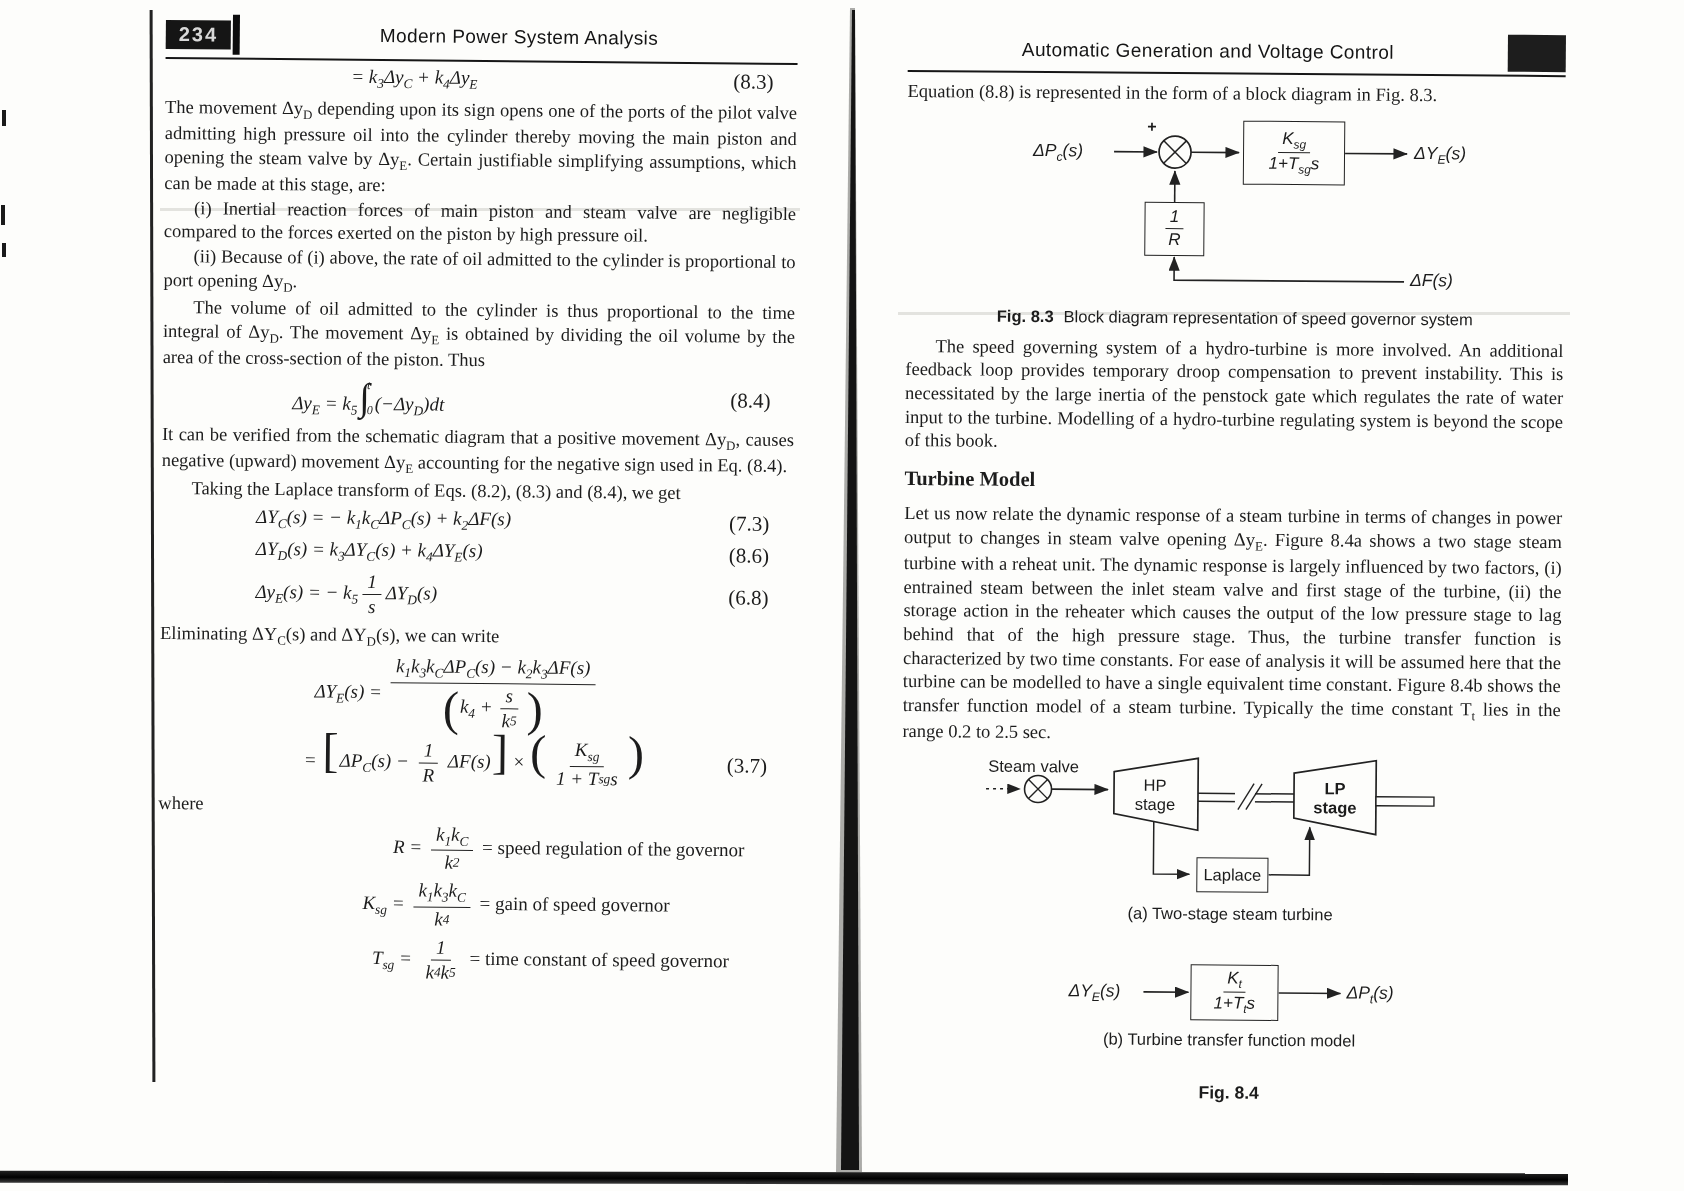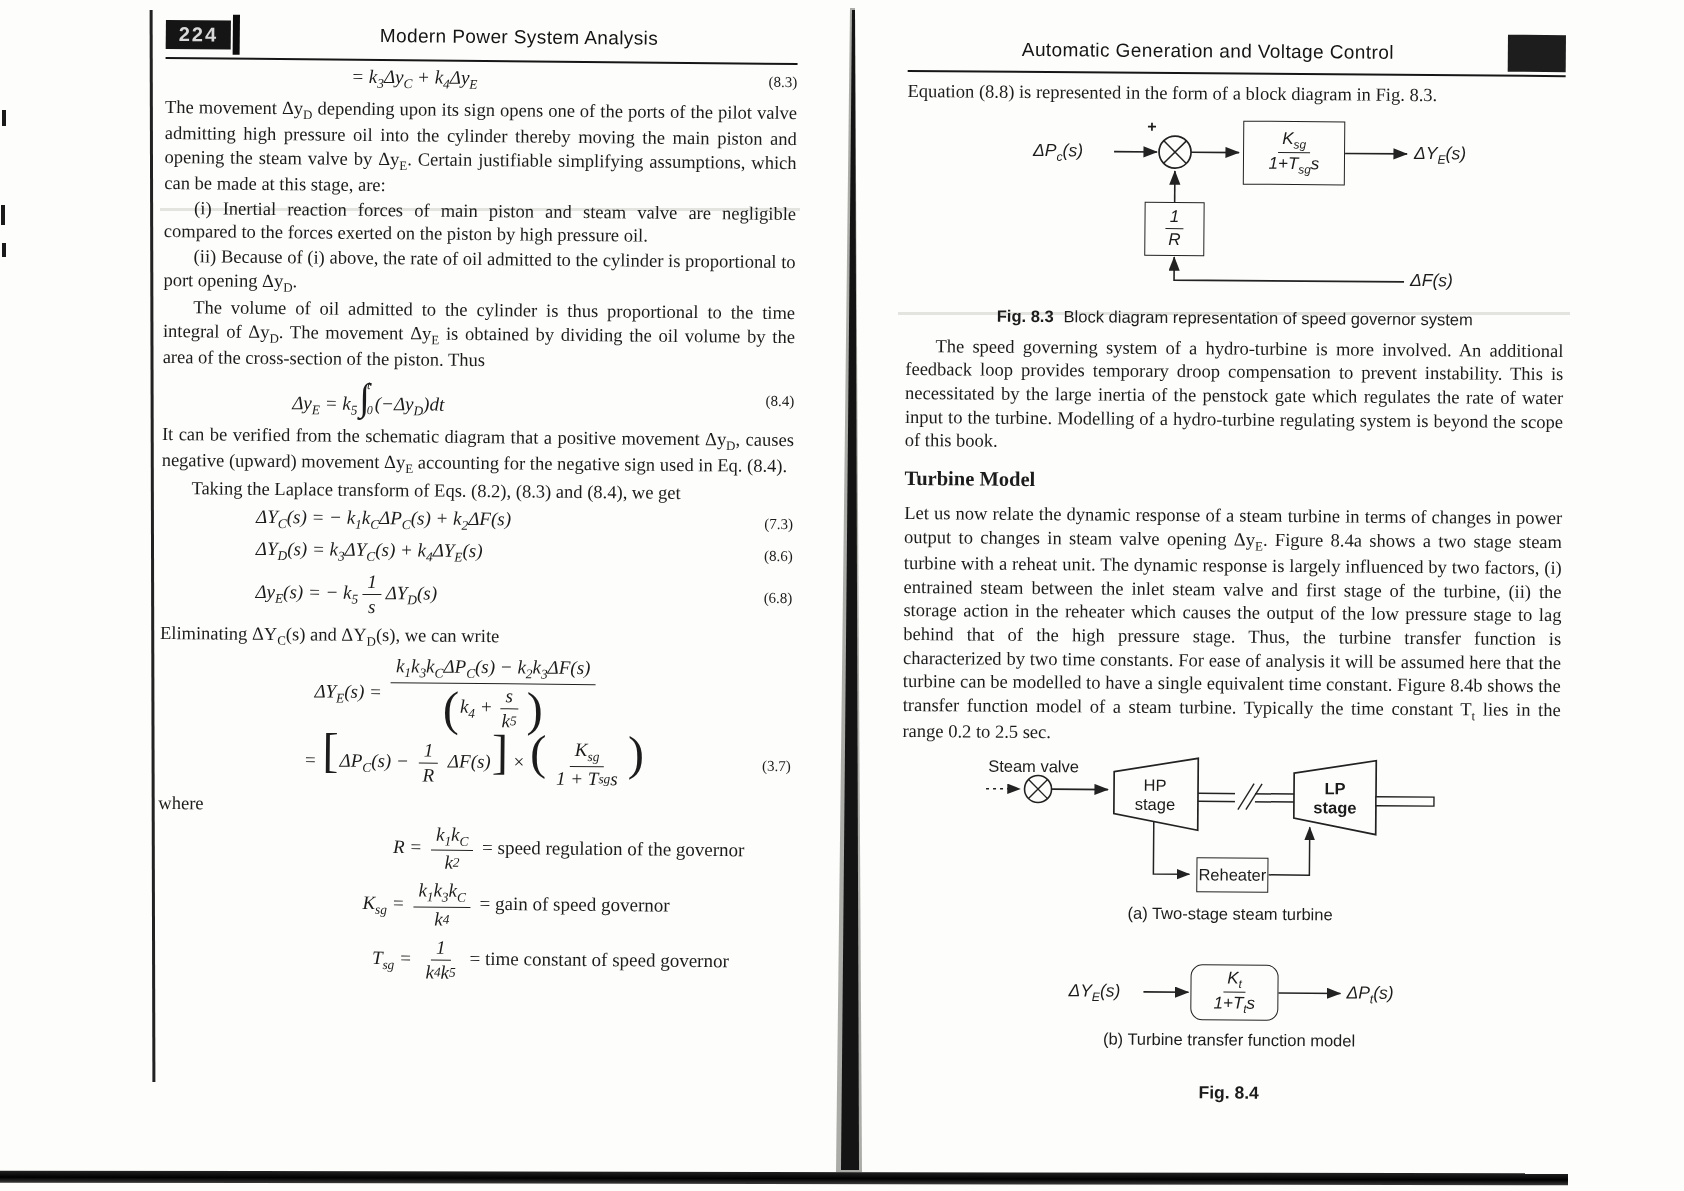--- a/index.html
+++ b/index.html
@@ -29,21 +29,21 @@
   .pg-title { flex:1; text-align:center; font-family:"Liberation Sans",sans-serif;
     font-size:19px; color:#141414; letter-spacing:0.4px; }
   .rule { border-bottom:2.6px solid #161616; margin-top:3px; }
   
   p { margin:0 0 1px; text-align:justify; font-size:18.5px; line-height:1.28; }
   .indent { text-indent:30px; }
   .section-h { font-size:20.5px; font-weight:bold; margin:14px 0 12px; }
   
   .eq-row { display:flex; align-items:center; margin:5px 0 6px; }
   .eq-body { flex:1; font-style:italic; font-size:19px; }
-  .tag { font-size:15px; width:64px; text-align:right; flex:none; font-style:normal; }
+  .tag { font-size:21px; width:64px; text-align:left; flex:none; font-style:normal; }
   .pl95 { padding-left:95px; } .pl130 { padding-left:130px; } .pl145 { padding-left:145px; }
   .pl155 { padding-left:155px; } .pl205 { padding-left:205px; } .pl215 { padding-left:215px; }
   .pl235 { padding-left:235px; } .ctr { text-align:center; padding-right:70px; }
   sub { font-size:0.70em; }
   .frac { display:inline-flex; flex-direction:column; align-items:center; vertical-align:middle; margin:0 4px; }
   .frac > .num { border-bottom:1.5px solid #222; padding:0 5px 1px; text-align:center; }
   .frac > .den { padding:1px 5px 0; display:inline-flex; align-items:center; justify-content:center; }
   .bp { font-size:255%; font-weight:100; line-height:0; font-style:normal; margin:0 1px; }
   .intwrap { display:inline-flex; align-items:center; margin:0 2px; }
   .int { font-size:38px; font-style:normal; line-height:0.85; }
@@ -84,21 +84,21 @@
 <div class="gutter">
   <svg width="48" height="1172" viewBox="0 0 48 1172">
     <polygon points="26,0 31,0 38,1164 12,1164" fill="#5a5a55" opacity="0.5"></polygon>
     <polygon points="28,2 31,2 35,1162 17,1162" fill="#0c0c0c" opacity="0.95"></polygon>
   </svg>
 </div>
 <div class="bottom-band"></div>
 
 <div class="page" id="pageL">
   <div class="pg-header">
-    <span class="badge">224</span>
+    <span class="badge">234</span>
     <span class="header-tick"></span>
     <span class="pg-title">Modern Power System Analysis</span>
   </div>
   <div class="rule"></div>
 
   <div class="eq-row">
     <div class="eq-body ctr">= k<sub>3</sub>Δy<sub>C</sub> + k<sub>4</sub>Δy<sub>E</sub></div>
     <div class="tag">(8.3)</div>
   </div>
 
@@ -281,37 +281,37 @@
     <div class="dplain" style="left:86px;top:2px;">Steam valve</div>
     <div class="dplain" style="left:218px;top:20px;width:70px;">
       <div>HP</div>
       <div>stage</div>
     </div>
     <div class="dplain" style="left:398px;top:22px;width:70px;font-weight:bold;">
       <div>LP</div>
       <div>stage</div>
     </div>
     <div class="blockbox" style="left:295px;top:101px;width:72px;height:35px;font-style:normal;font-size:16.5px;">
-      <span>Reheater</span>
+      <span>Laplace</span>
     </div>
     <div class="dplain" style="left:0;top:148px;width:658px;">(a) Two-stage steam turbine</div>
   </div>
 
   <div class="fig" id="fig84b">
     <svg width="658" height="118" viewBox="0 0 658 118">
       <defs>
         <marker id="ahC" markerWidth="10" markerHeight="8" refX="8.5" refY="3.5" orient="auto">
           <path d="M0,0 L9,3.5 L0,7 Z" fill="#222"></path>
         </marker>
       </defs>
       <line x1="243" y1="32" x2="288" y2="32" stroke="#222" stroke-width="1.6" marker-end="url(#ahC)"></line>
       <line x1="378" y1="32" x2="440" y2="32" stroke="#222" stroke-width="1.6" marker-end="url(#ahC)"></line>
     </svg>
     <div class="dlabel" style="left:168px;top:21px;">ΔY<sub>E</sub>(s)</div>
-    <div class="blockbox" style="left:290px;top:4px;width:88px;height:56px;border-radius:12px;">
+    <div class="blockbox" style="left:290px;top:4px;width:88px;height:56px;">
       <span class="dfrac">
           <span class="dnum">K<sub>t</sub></span>
           <span class="dden">1+T<sub>t</sub>s</span>
         </span>
     </div>
     <div class="dlabel" style="left:446px;top:21px;">ΔP<sub>t</sub>(s)</div>
     <div class="dplain" style="left:0;top:70px;width:658px;">(b) Turbine transfer function model</div>
   </div>
   <div class="fig84-label">Fig. 8.4</div>
 </div>

